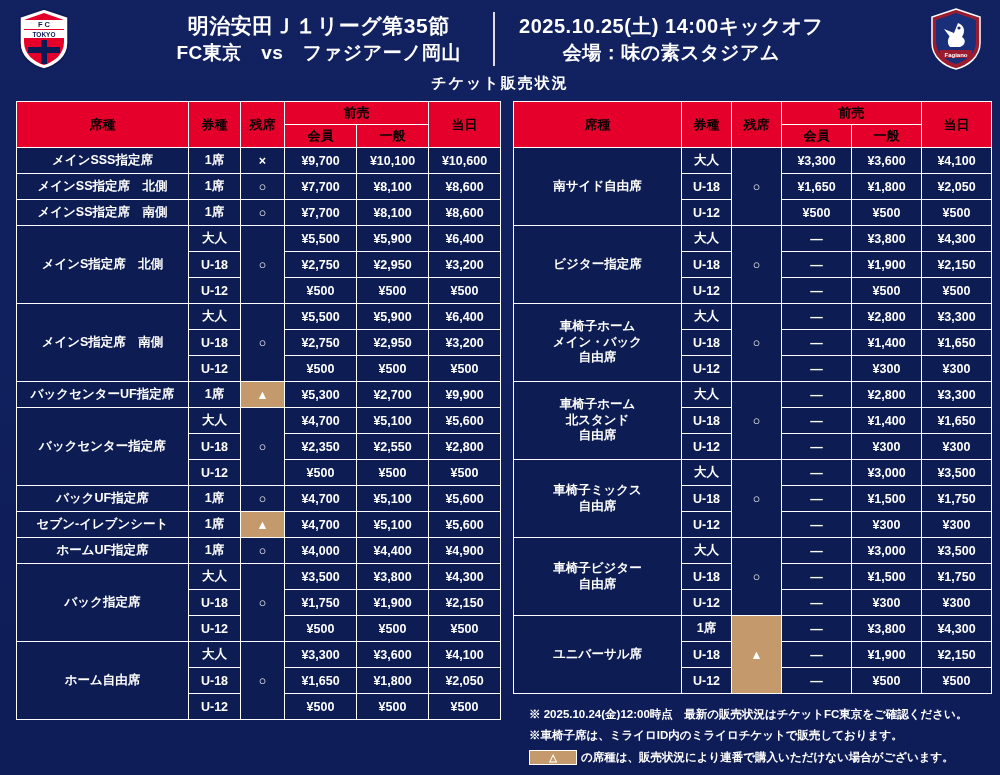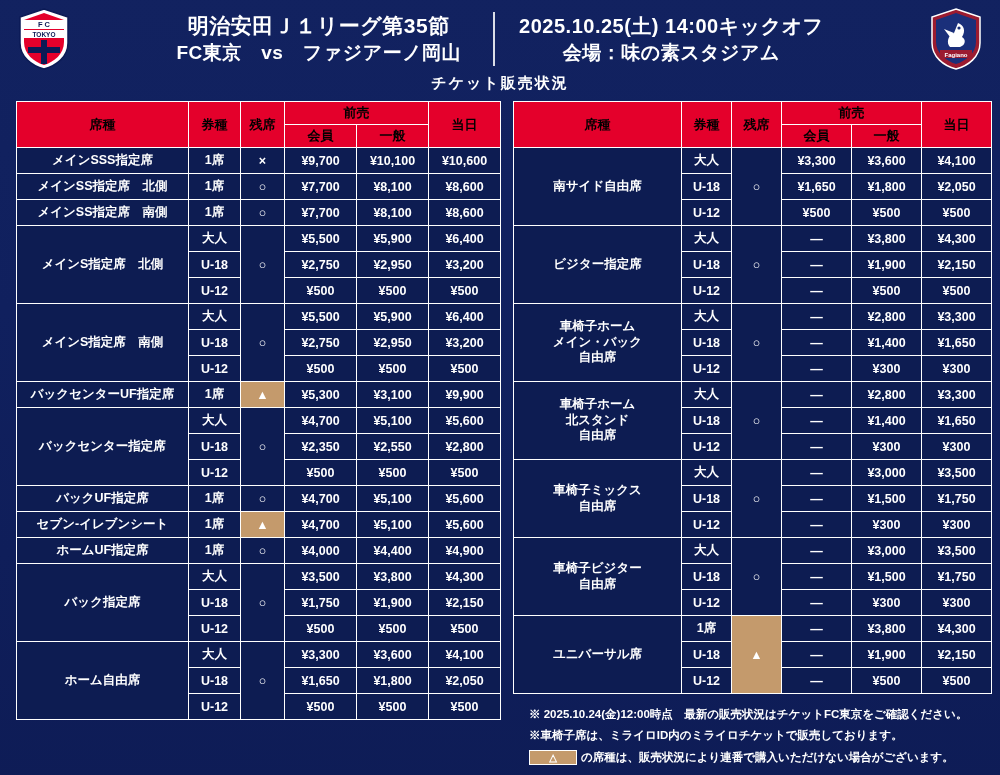--- a/index.html
+++ b/index.html
@@ -262,21 +262,21 @@
               <td class="kenshu">U-12</td>
               <td class="price-cell">¥500</td>
               <td class="price-cell">¥500</td>
               <td class="price-cell">¥500</td>
             </tr>
             <tr>
               <td class="seatname" rowspan="1">バックセンターUF指定席</td>
               <td class="kenshu">1席</td>
               <td class="zanseki tri">▲</td>
               <td class="price-cell">¥5,300</td>
-              <td class="price-cell">¥3,100</td>
+              <td class="price-cell">¥2,700</td>
               <td class="price-cell">¥9,900</td>
             </tr>
             <tr>
               <td class="seatname" rowspan="3">バックセンター指定席</td>
               <td class="kenshu">大人</td>
               <td class="zanseki " rowspan="3">○</td>
               <td class="price-cell">¥4,700</td>
               <td class="price-cell">¥5,100</td>
               <td class="price-cell">¥5,600</td>
             </tr>

